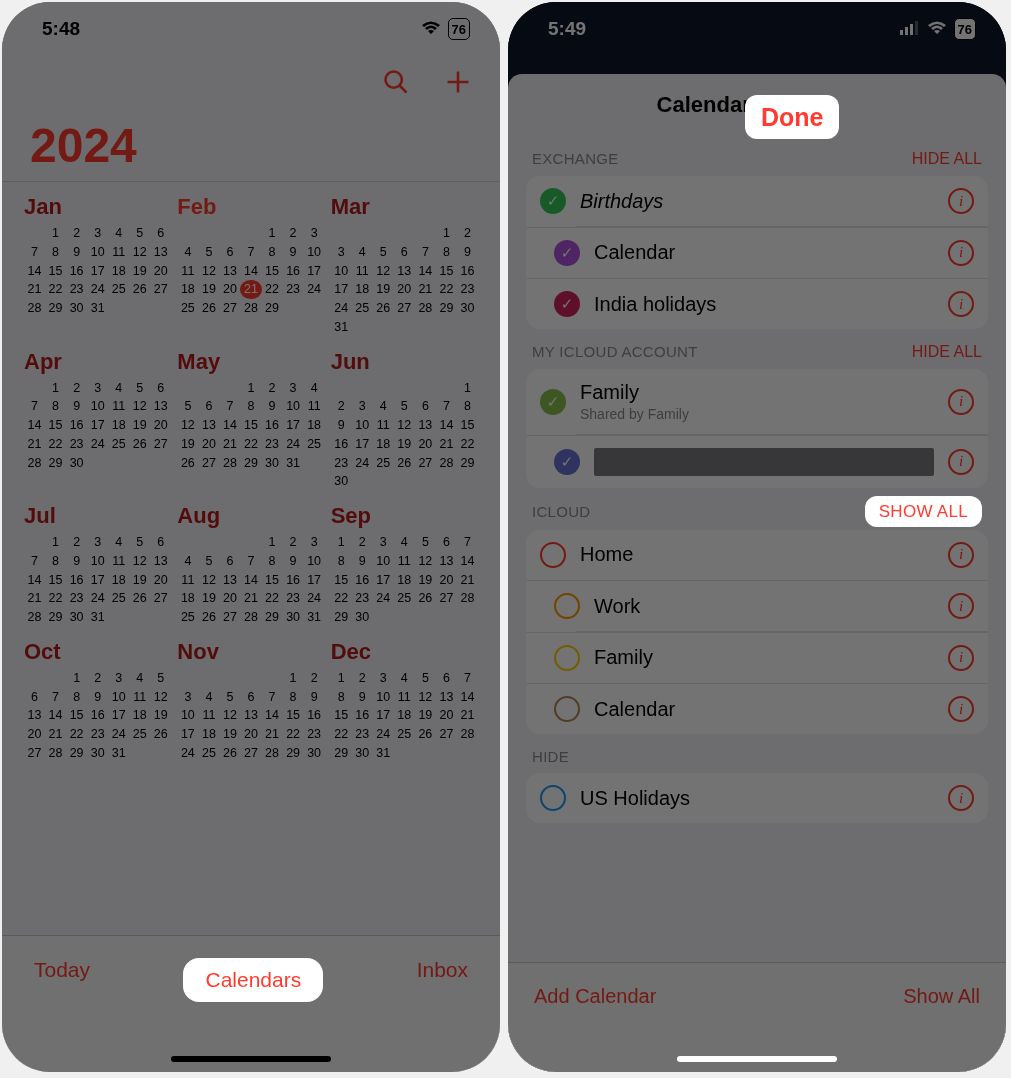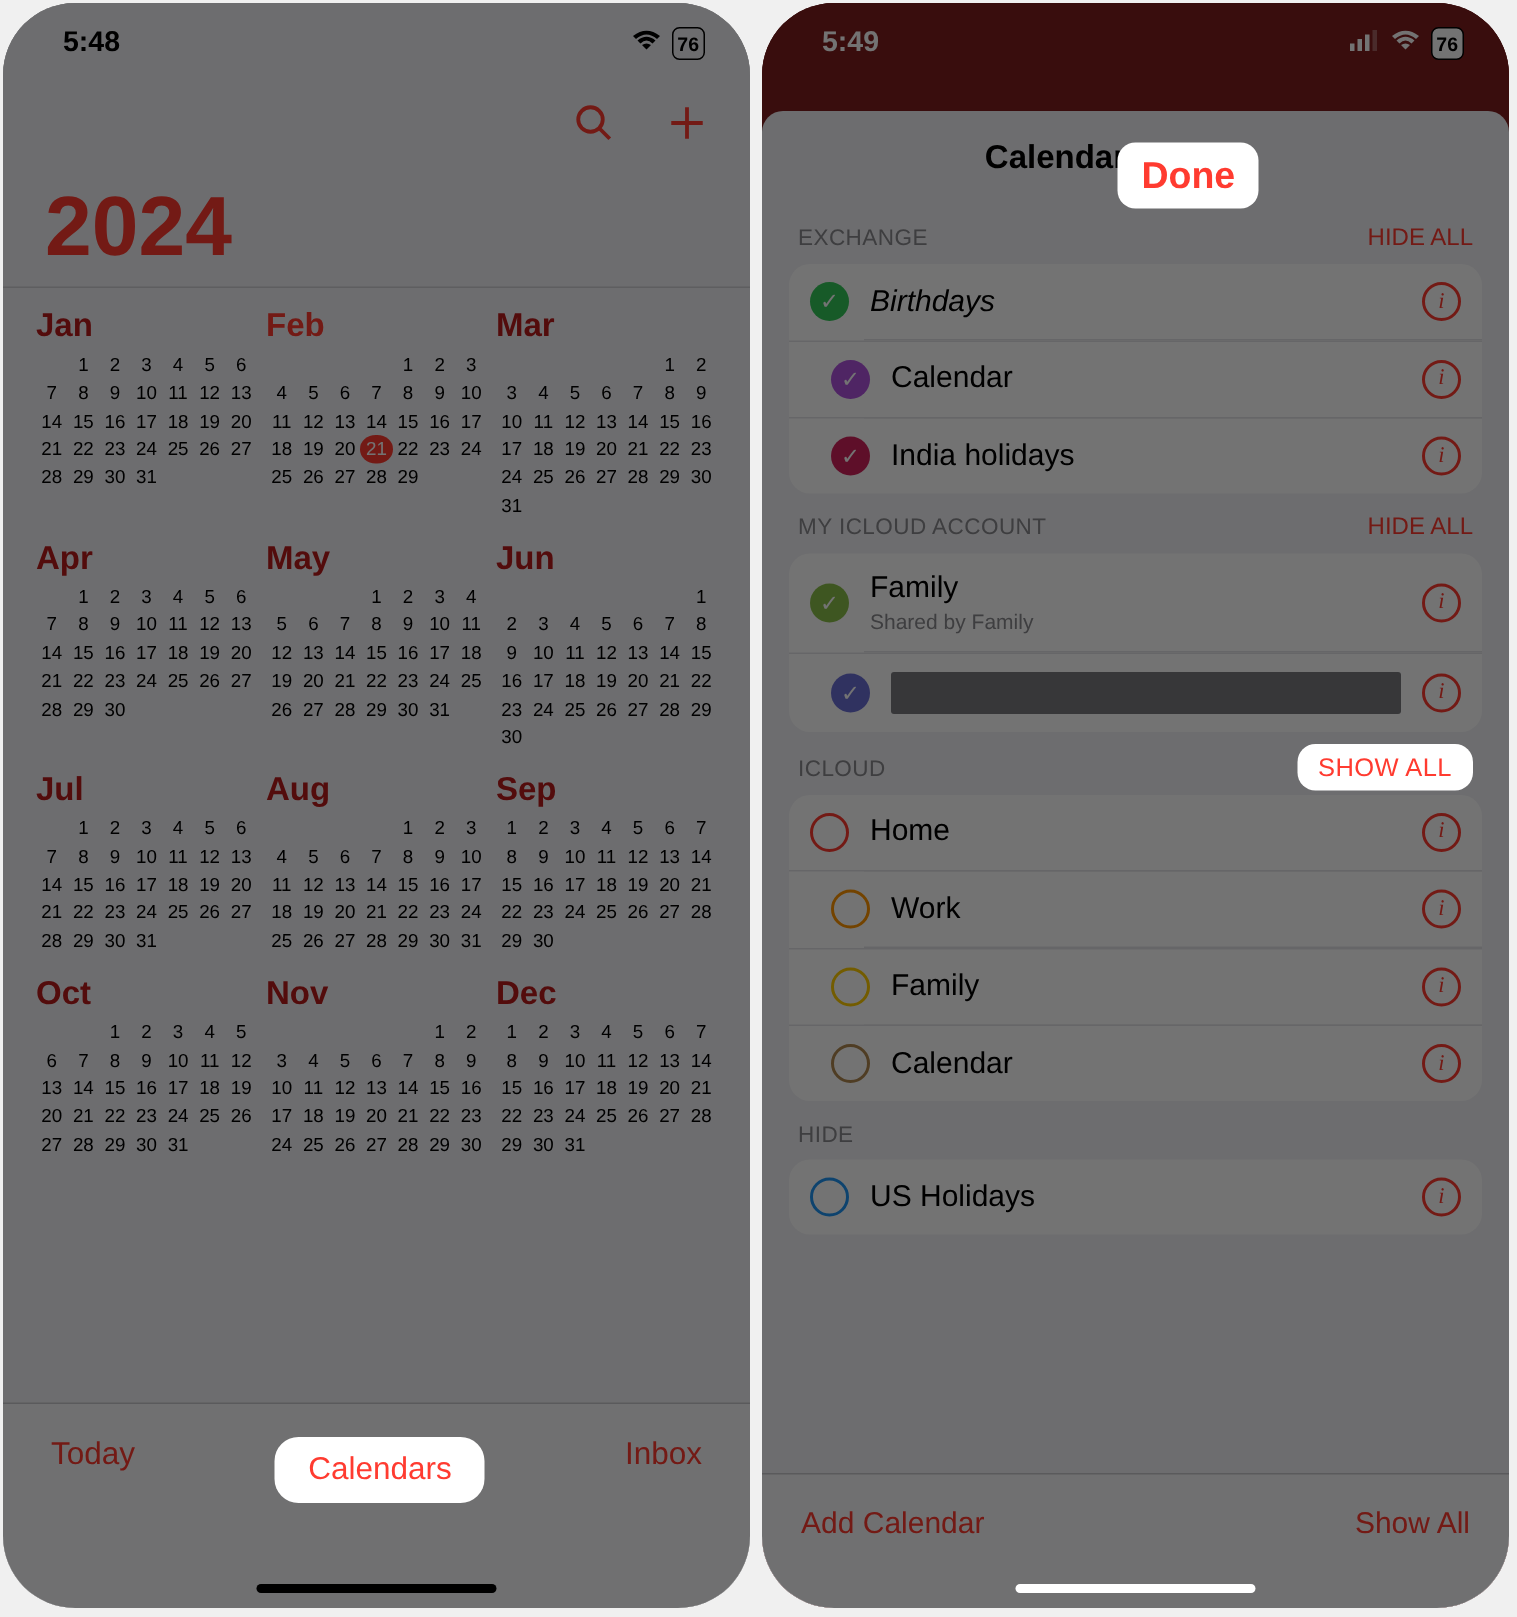--- a/index.html
+++ b/index.html
@@ -10,21 +10,21 @@
 
   
   .status { display: flex; justify-content: space-between; align-items: center; height: 54px; padding: 0 30px 0 40px; font-size: 19px; font-weight: 600; color: #000; }
   .status.dark { color: #fff; }
   .status .right { display: flex; gap: 7px; }
   .batt { display:inline-flex; align-items:center; border:1.5px solid currentColor; border-radius:5px; padding:1px 3px; font-size:13px; font-weight:700; }
 
   
   .topbar { display:flex; justify-content:flex-end; align-items:center; height:56px; padding:0 28px; gap:34px; }
   .topbar svg { width:28px; height:28px; }
-  .year-title { font-size:56px; font-weight:700; color:#ff3b30; padding:6px 28px 8px; border-bottom:1px solid #d0d0d4; margin-bottom:4px;}
+  .year-title { font-size:48px; font-weight:700; color:#ff3b30; padding:6px 28px 8px; border-bottom:1px solid #d0d0d4; margin-bottom:4px;}
   .year-grid { display:grid; grid-template-columns:repeat(3,1fr); gap:4px 6px; padding:0 22px; }
   .month { }
   .month-name { font-size:22px; font-weight:600; color:#b91c1c; margin:8px 0 4px; }
   .month-name.cur { color:#ff3b30; }
   .days { display:grid; grid-template-columns:repeat(7,1fr); font-size:12.5px; color:#000; line-height:1.5; }
   .days span { text-align:center; min-width:18px; }
   .days .today { background:#ff3b30; color:#fff; border-radius:50%; }
 
   .bottombar { position:absolute; bottom:0; left:0; right:0; height:137px; background:rgba(248,248,250,0.92); border-top:0.5px solid #c8c8cc; display:flex; justify-content:space-between; align-items:flex-start; padding:22px 32px 0; font-size:21px; color:#ff3b30; }
   .home-ind { position:absolute; bottom:10px; left:50%; transform:translateX(-50%); width:160px; height:6px; border-radius:3px; background:#000; z-index:80; }
@@ -52,21 +52,21 @@
   .dot { width:26px; height:26px; border-radius:50%; flex:0 0 26px; display:flex; align-items:center; justify-content:center; color:#fff; font-size:15px; }
   .ring { width:26px; height:26px; border-radius:50%; flex:0 0 26px; border:2.5px solid; }
   .label { flex:1; font-size:20px; color:#000; }
   .sub { font-size:14px; color:#8a8a8e; margin-top:2px; }
   .info { width:26px; height:26px; border:2px solid #ff3b30; border-radius:50%; display:flex; align-items:center; justify-content:center; color:#ff3b30; font-family:Georgia,serif; font-style:italic; font-size:15px; flex:0 0 26px; }
   .redact { flex:1; height:28px; background:#7a7a7e; border-radius:2px; }
 
   .hl-sec { position:relative; z-index:70; }
   .hl-btn { background:#fff; border-radius:12px; padding:6px 14px; color:#ff3b30; font-size:17px; }
 
-  .sheet-bottom { position:absolute; bottom:0; left:0; right:0; height:90px; background:rgba(248,248,250,0.95); border-top:0.5px solid #c8c8cc; display:flex; justify-content:space-between; align-items:flex-start; padding:22px 26px 0; font-size:20px; color:#ff3b30; }
+  .sheet-bottom { position:absolute; bottom:0; left:0; right:0; height:110px; background:rgba(248,248,250,0.95); border-top:0.5px solid #c8c8cc; display:flex; justify-content:space-between; align-items:flex-start; padding:22px 26px 0; font-size:20px; color:#ff3b30; }
 </style>
 </head>
 <body>
 
 <div class="phone">
   <div class="screen">
     <div class="status">
       <span>5:48</span>
       <span class="right">
         <span>
@@ -566,21 +566,21 @@
       <span>Today</span>
       <span class="highlight">Calendars</span>
       <span>Inbox</span>
     </div>
   </div>
   <div class="overlay"></div>
   <div class="home-ind"></div>
 </div>
 
 <div class="phone dark">
-  <div class="screen" style="background:#7f1d1d">
+  <div class="screen" style="background:#0f172a">
     <div class="status dark">
       <span>5:49</span>
       <span class="right">
         <span>
           <svg viewBox="0 0 20 14" width="20" height="14">
               <rect x="0" y="9" width="3" height="5" fill="currentColor"></rect>
               <rect x="5" y="6" width="3" height="8" fill="currentColor"></rect>
               <rect x="10" y="3" width="3" height="11" fill="currentColor"></rect>
               <rect x="15" y="0" width="3" height="14" fill="currentColor" opacity="0.3"></rect>
             </svg>

